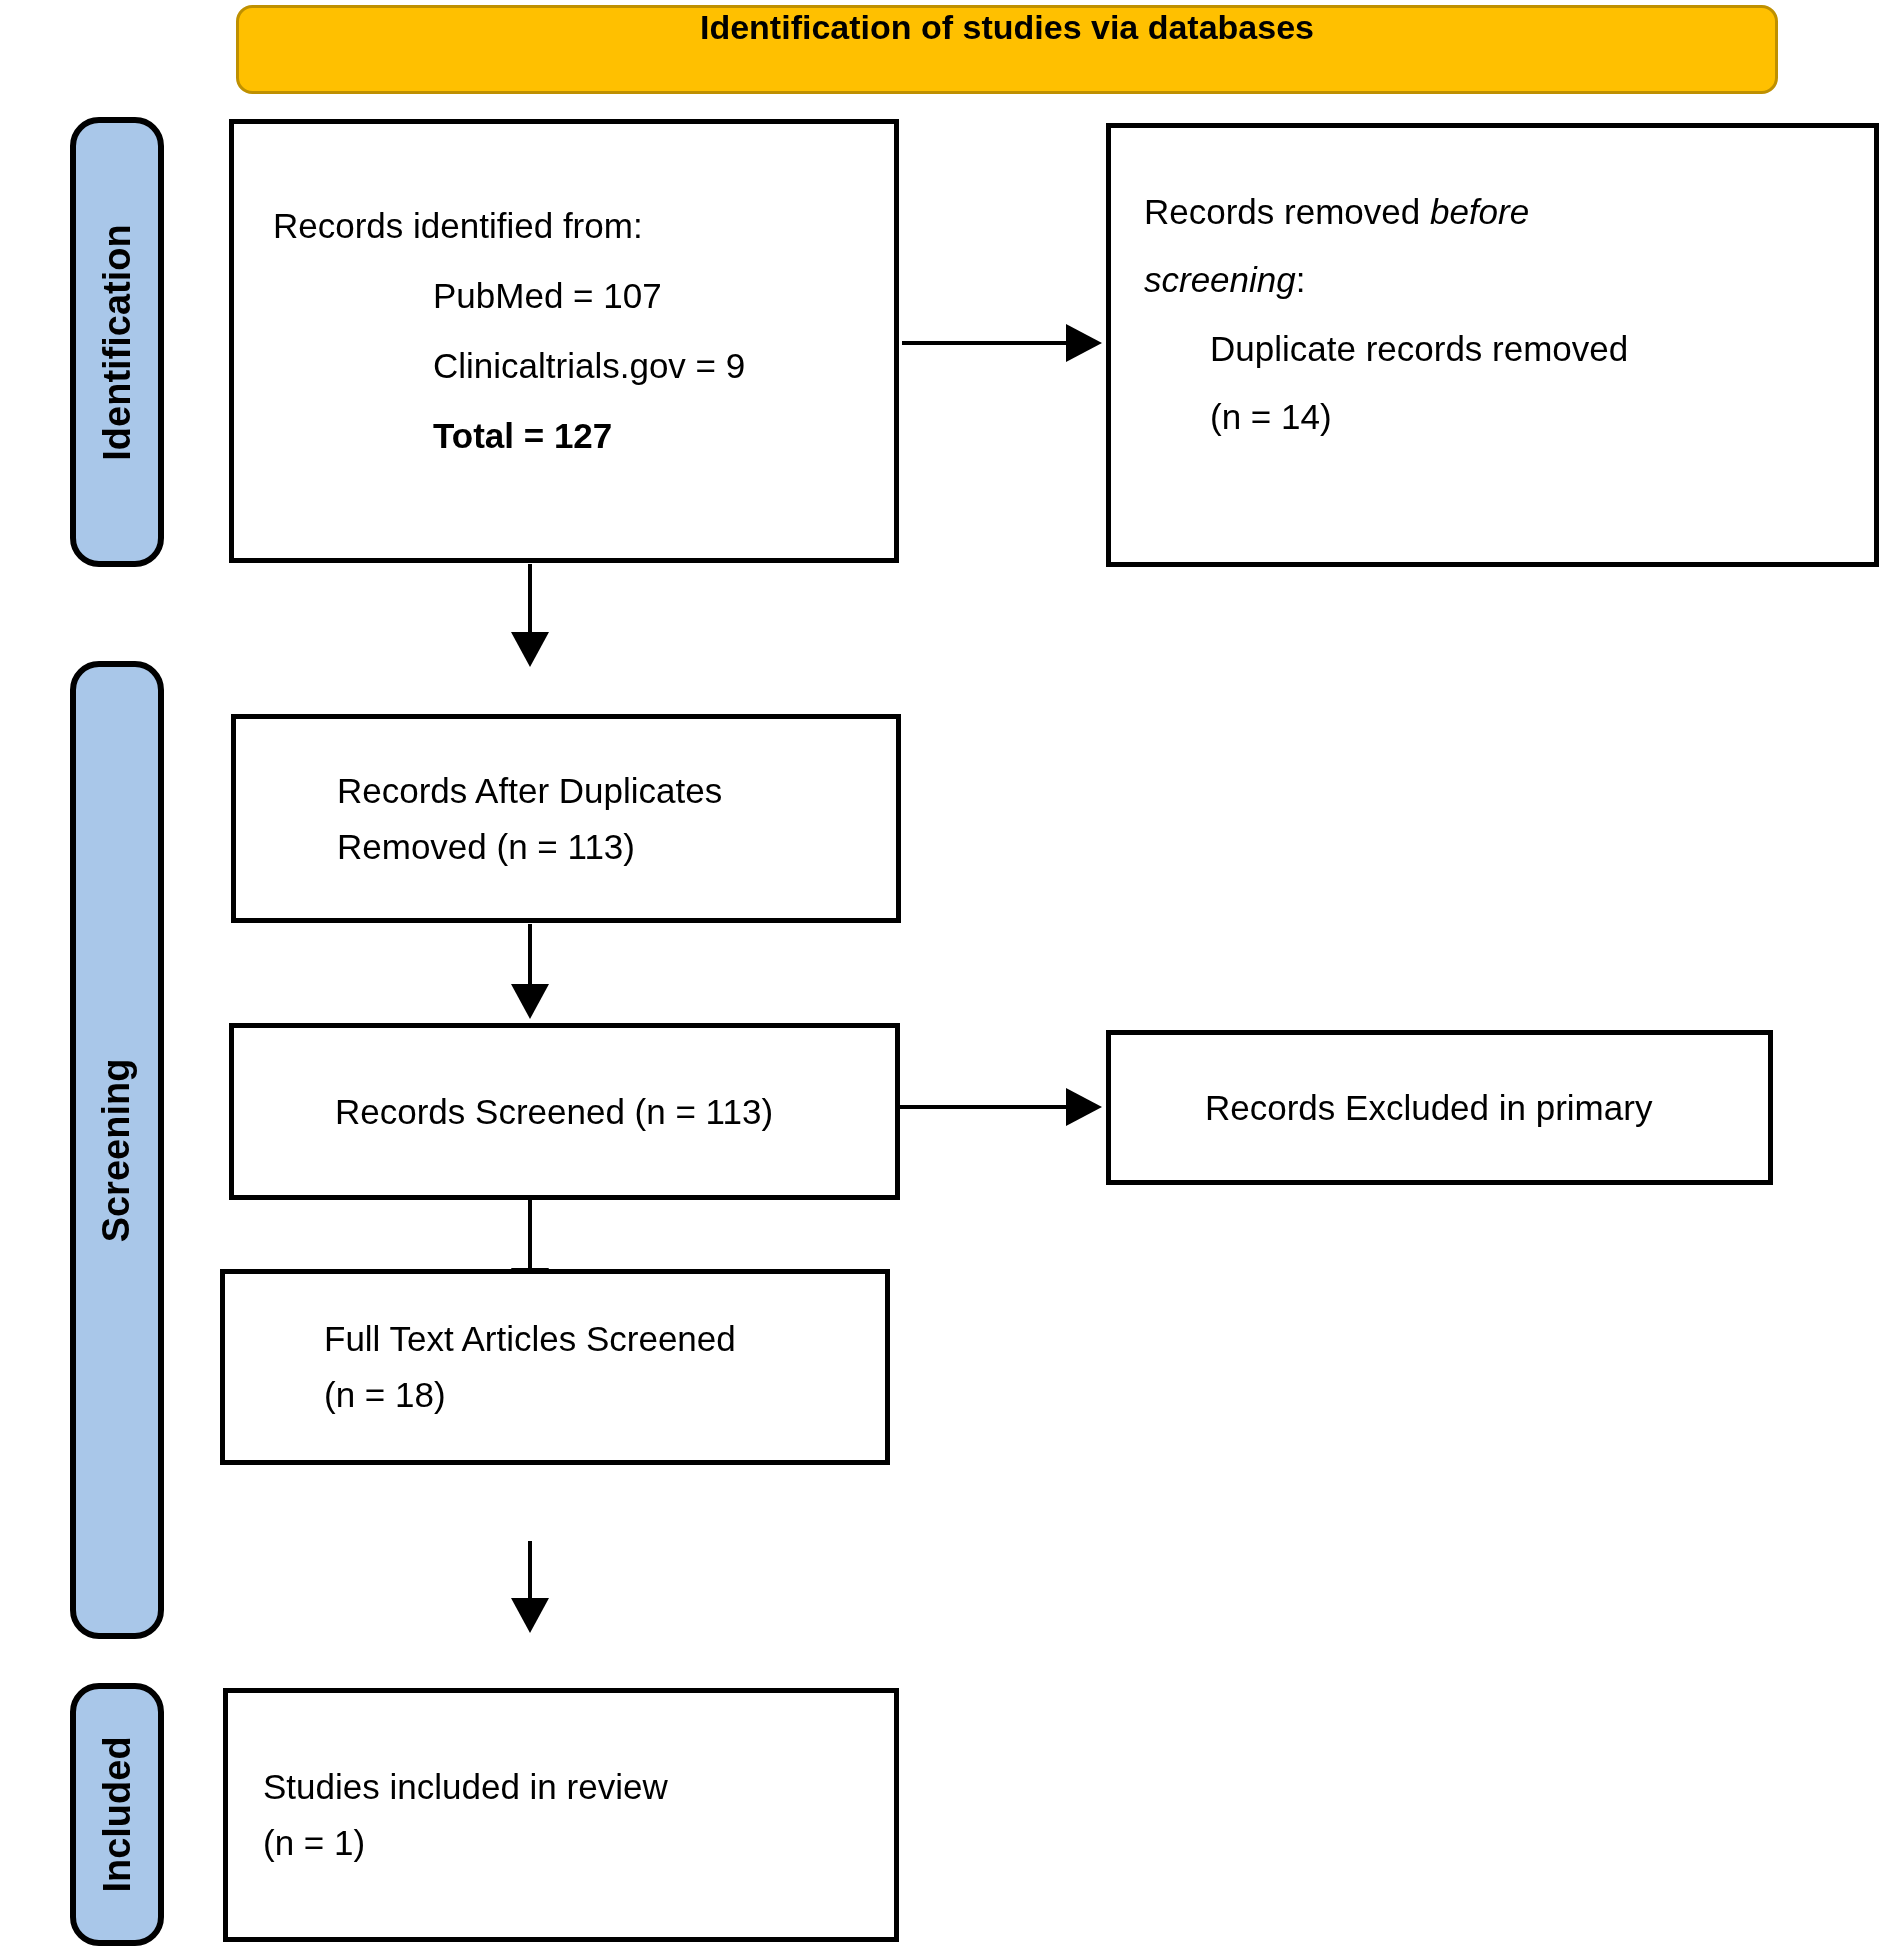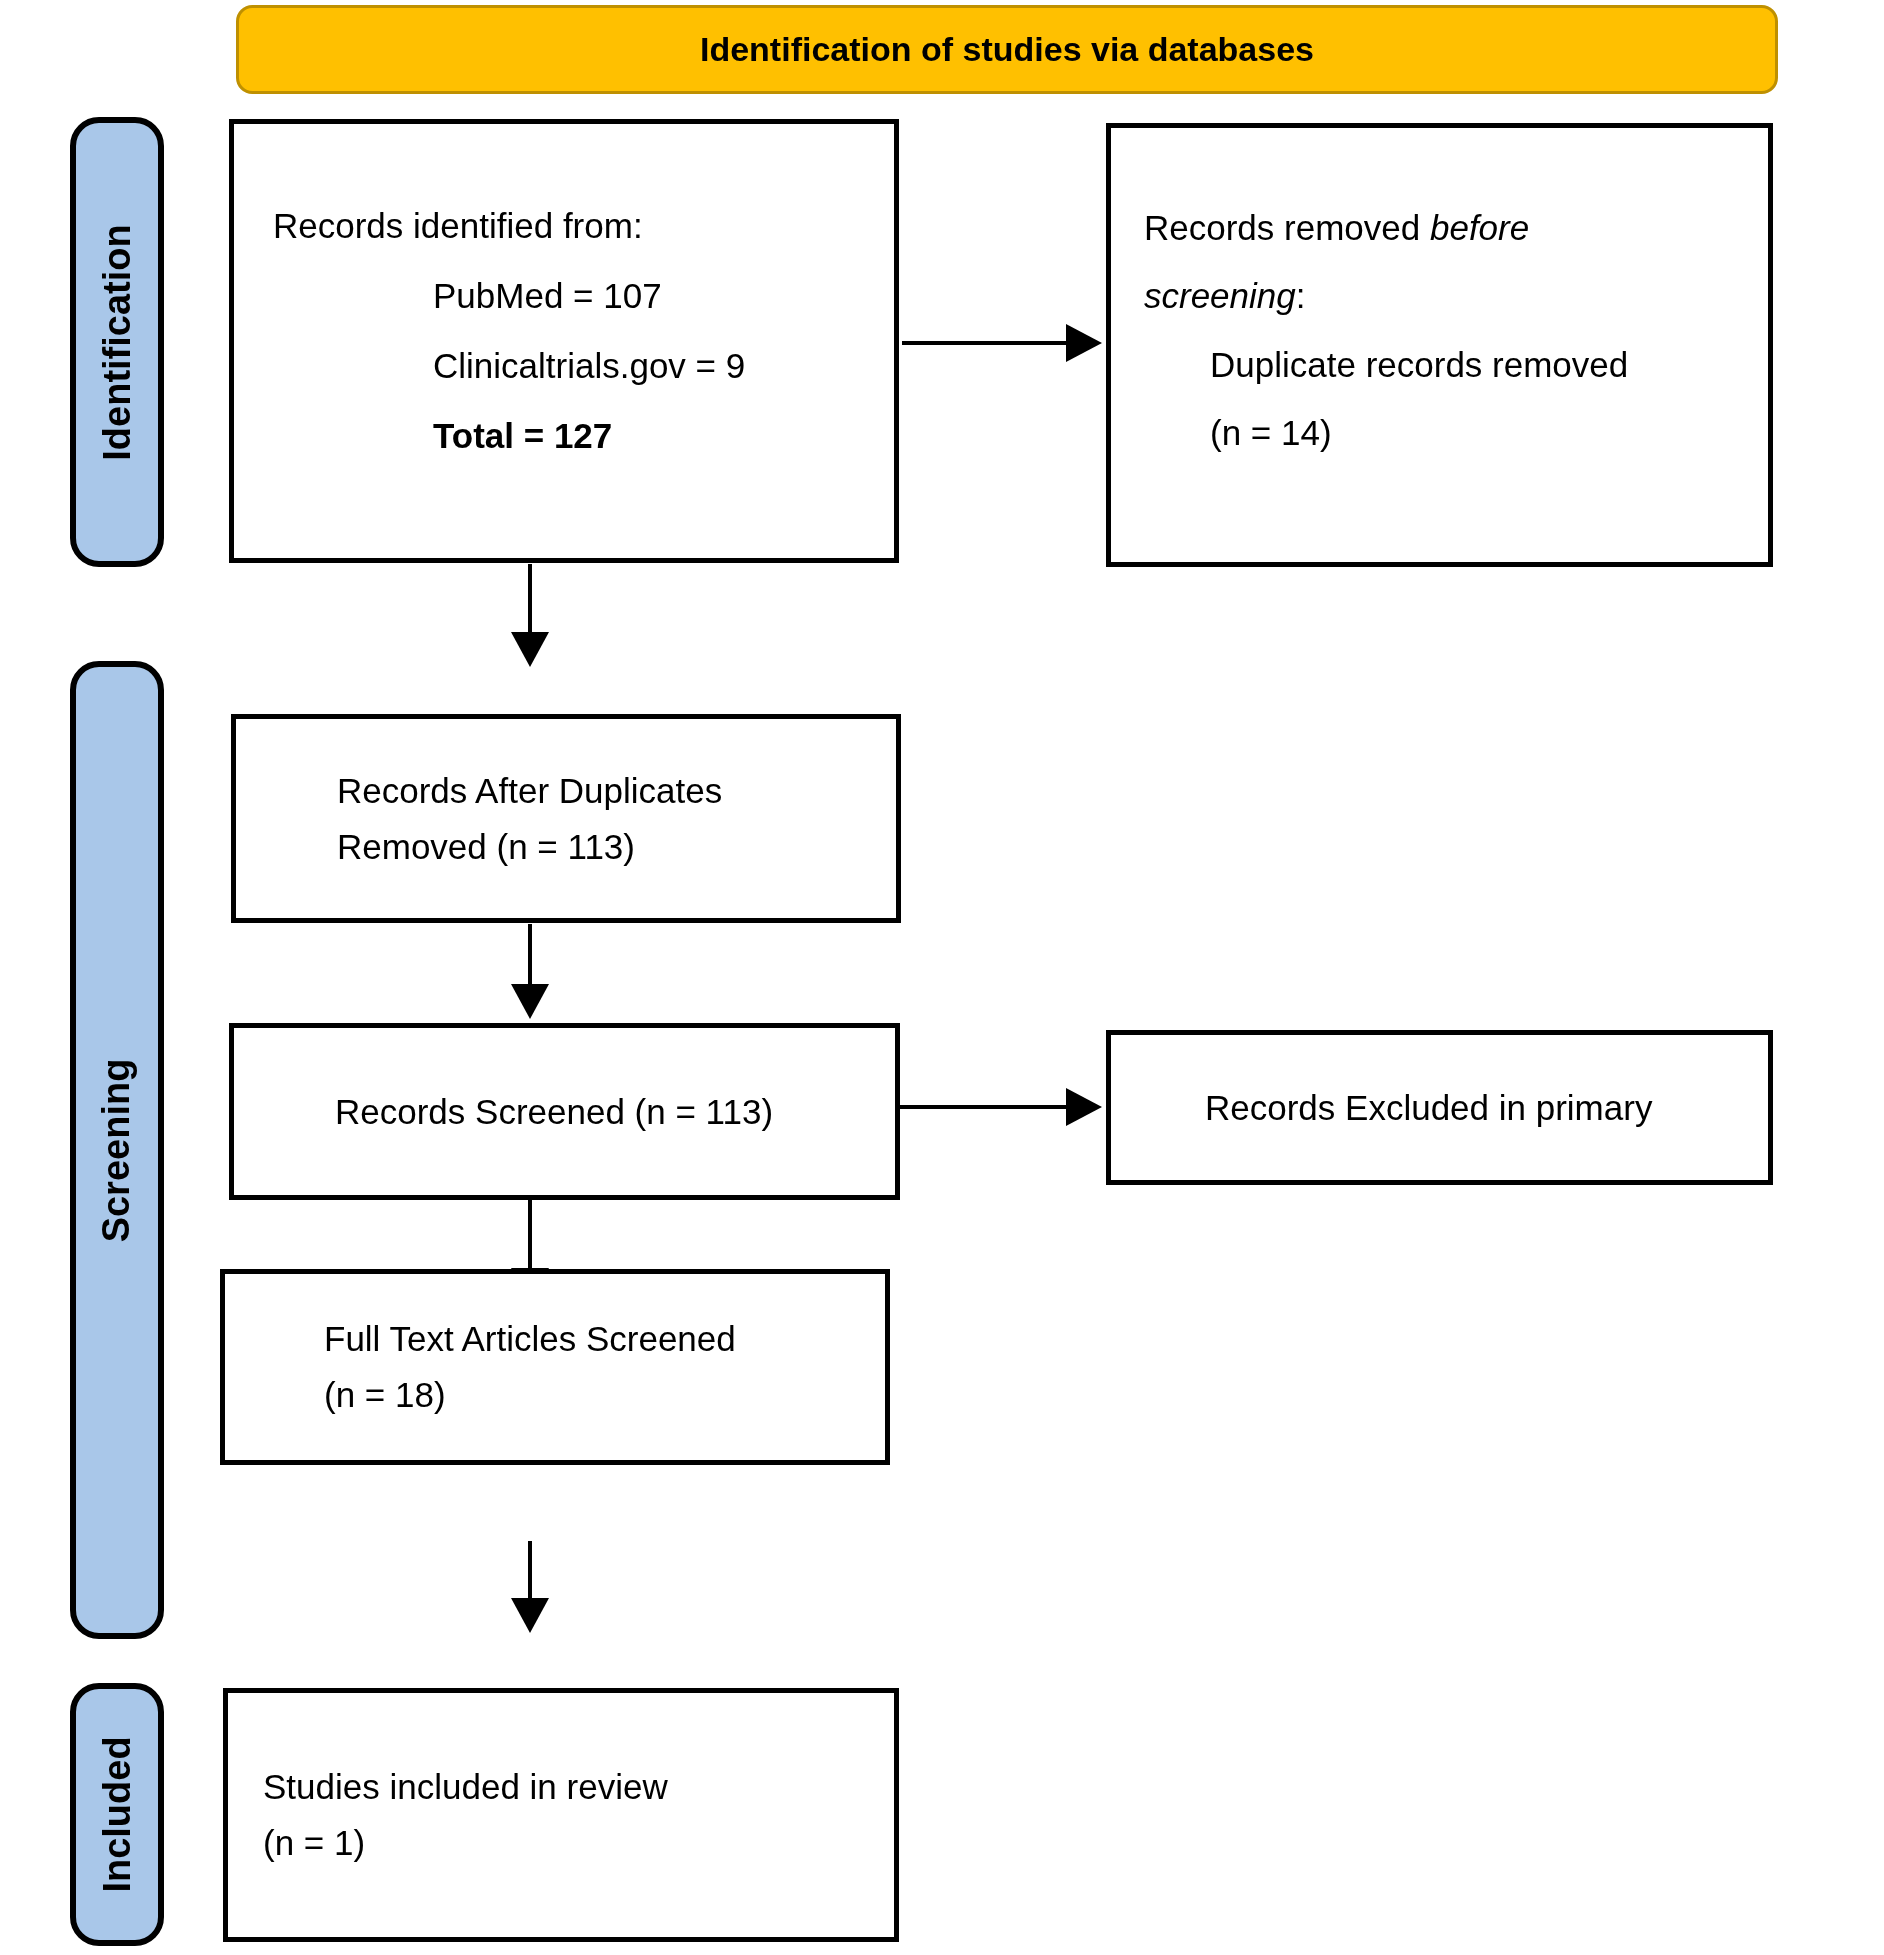--- a/index.html
+++ b/index.html
@@ -18,21 +18,20 @@
 
   
   #banner {
     position: absolute;
     left: 236px; top: 5px;
     width: 1536px; height: 83px;
     background: #FFC000;
     border: 3.8px solid #BF9000;
     border-radius: 16.3px;
     display: flex;
-    align-items: center;
     justify-content: center;
     font-size: 34px;
     font-weight: bold;
   }
 
   
   .stage {
     position: absolute;
     left: 70px;
     width: 94px;
@@ -64,22 +63,22 @@
   }
   #box-identified {
     left: 229px; top: 119px; width: 670px; height: 444px;
     padding: 67px 19px 0 39px;
     line-height: 2.0;
   }
   #box-identified .indent { padding-left: 160px; }
   .bold { font-weight: bold; }
 
   #box-removed {
-    left: 1106px; top: 123px; width: 667px; height: 444px;
-    padding: 66px 19px 0 33px;
+    left: 1106px; top: 123px; width: 773px; height: 444px;
+    padding: 50px 19px 0 33px;
     line-height: 1.95;
   }
   #box-removed .wrap { width: 503px; }
   #box-removed .indent { padding-left: 66px; }
   #box-removed em { font-style: italic; }
 
   .center-col {
     display: flex;
     flex-direction: column;
     justify-content: center;

